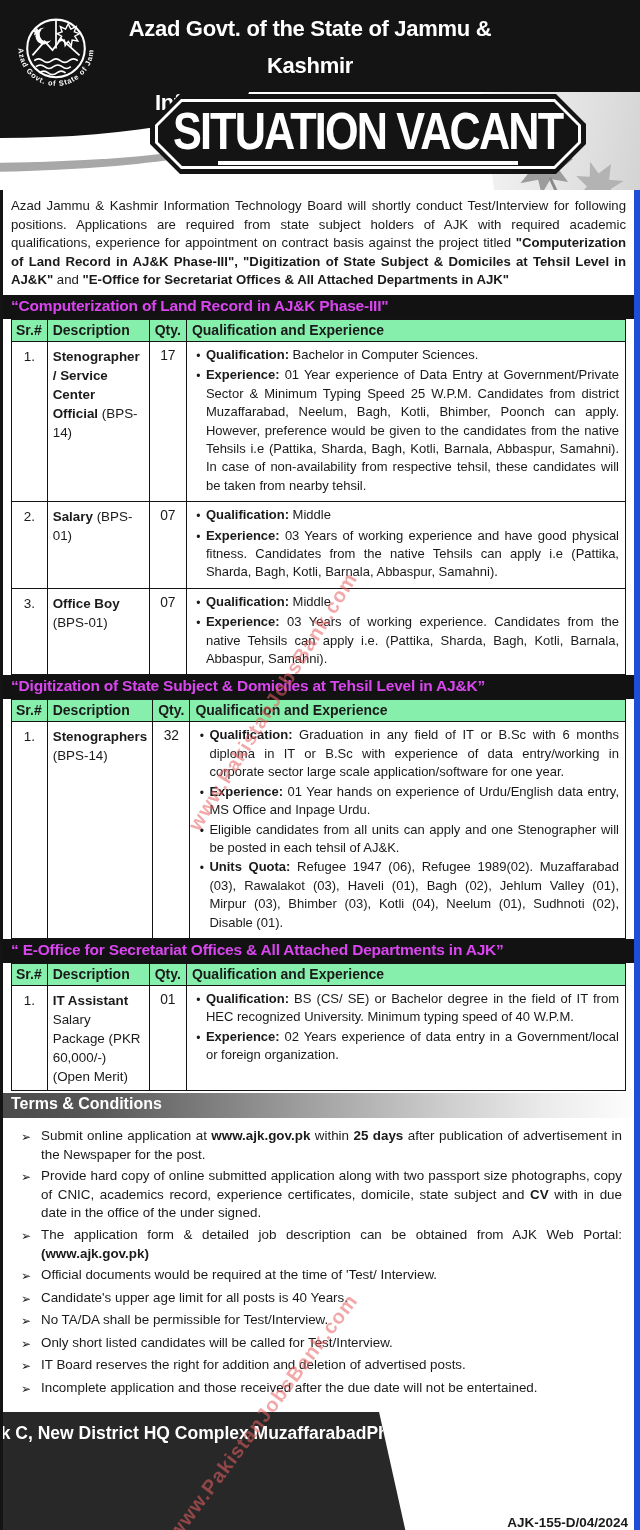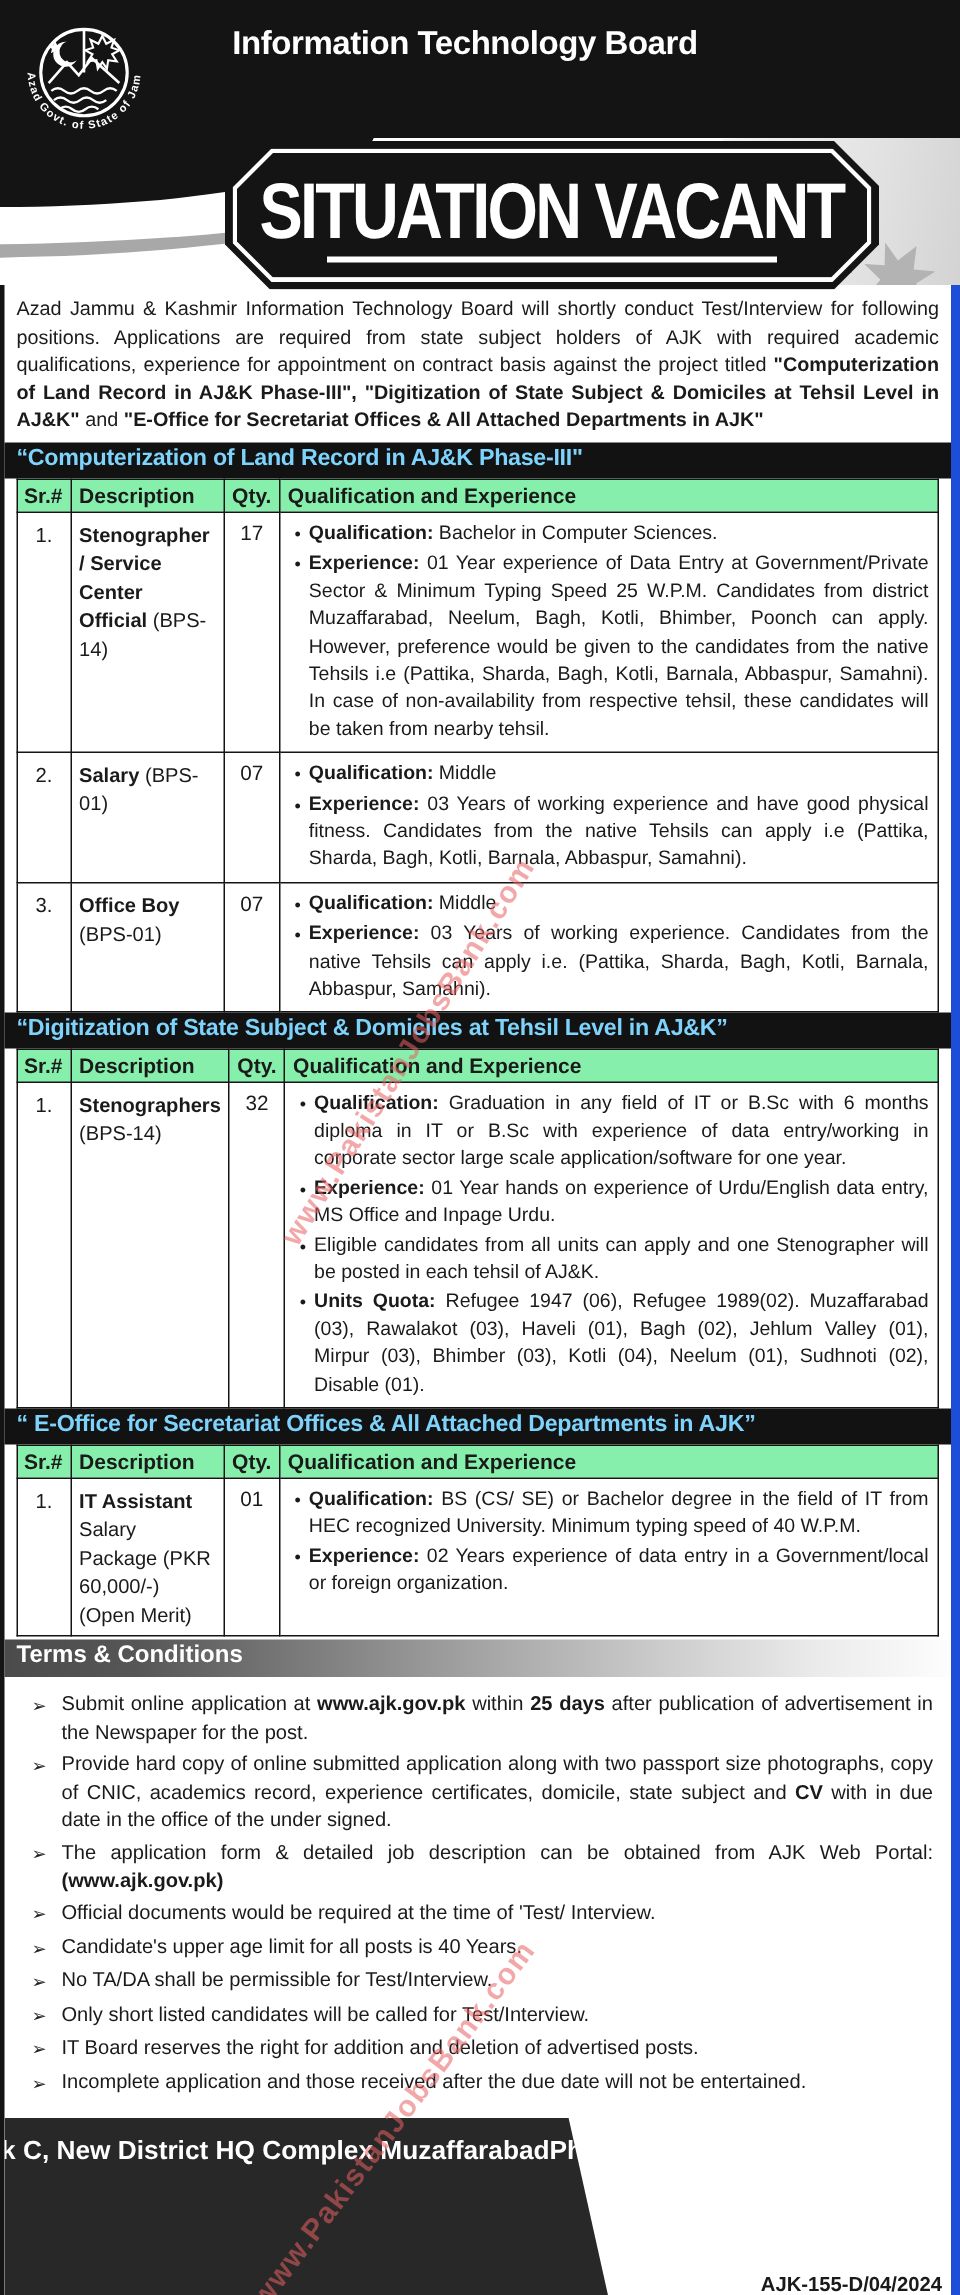--- a/index.html
+++ b/index.html
@@ -10,32 +10,32 @@
   
   .masthead { position:relative; height:190px; background:#fff; }
   .band { position:absolute; top:0; left:0; right:0; height:92px; background:#141414; z-index:2; }
   .band-curve { position:absolute; top:88px; left:0; width:250px; height:50px; background:#141414; border-radius:0 0 100% 0; z-index:2; }
   .swoosh { position:absolute; top:124px; left:-30px; width:300px; height:48px; border-radius:0 0 100% 0; border-bottom:9px solid #a8a8a8; z-index:1; }
   .emblem { position:absolute; top:3px; left:8px; z-index:4; }
   .org { position:absolute; left:100px; right:120px; top:10px; z-index:3; text-align:center; color:#fff; font-weight:bold; font-size:22px; line-height:37px; letter-spacing:-0.3px; }
   .leaf-panel { position:absolute; top:84px; right:0; width:158px; height:218px; background:linear-gradient(100deg,#f5f5f5 0%,#e2e2e2 55%,#cfcfcf 100%); clip-path:polygon(0 4%, 100% 0, 100% 100%, 14% 86%); z-index:1; }
   .leaf-panel svg { position:absolute; }
 
-  .banner { position:absolute; left:150px; top:94px; width:436px; height:99px; background:#141414; clip-path:polygon(30px 0, calc(100% - 30px) 0, 100% 30px, 100% calc(100% - 30px), calc(100% - 30px) 100%, 30px 100%, 0 calc(100% - 30px), 0 30px); z-index:5; }
+  .banner { position:absolute; left:150px; top:94px; width:436px; height:80px; background:#141414; clip-path:polygon(30px 0, calc(100% - 30px) 0, 100% 30px, 100% calc(100% - 30px), calc(100% - 30px) 100%, 30px 100%, 0 calc(100% - 30px), 0 30px); z-index:5; }
   .banner-white { position:absolute; inset:5px; background:#ffffff; clip-path:polygon(26px 0, calc(100% - 26px) 0, 100% 26px, 100% calc(100% - 26px), calc(100% - 26px) 100%, 26px 100%, 0 calc(100% - 26px), 0 26px); }
   .banner-core { position:absolute; inset:3px; background:#141414; clip-path:polygon(24px 0, calc(100% - 24px) 0, 100% 24px, 100% calc(100% - 24px), calc(100% - 24px) 100%, 24px 100%, 0 calc(100% - 24px), 0 24px); display:flex; flex-direction:column; align-items:center; justify-content:center; }
   .banner-title { color:#fff; font-weight:bold; font-size:47px; letter-spacing:-2px; white-space:nowrap; transform:scale(.92,1.12); }
   .banner-underline { width:300px; height:4px; background:#fff; margin-top:3px; }
 
   
   .ad-body { position:relative; border-left:3px solid #141414; border-right:6px solid #1d4ed8; border-bottom:2px solid #3a3a3a; background:#fff; z-index:2; }
   .intro { padding:7px 8px 5px 8px; font-size:13.2px; line-height:18.6px; text-align:justify; }
   .b { font-weight:bold; }
 
-  .section-bar { background:#121212; color:#7dd3fc; font-weight:bold; font-size:15.5px; padding:2px 8px 4px 8px; letter-spacing:-0.2px; }
+  .section-bar { background:#121212; color:#d946ef; font-weight:bold; font-size:15.5px; padding:2px 8px 4px 8px; letter-spacing:-0.2px; }
   table { width:calc(100% - 16px); margin:0 8px; border-collapse:collapse; }
   table, th, td { border:1.6px solid #141414; }
   thead th { background:#86efac; font-size:14px; text-align:left; padding:2px 5px 3px 5px; font-weight:bold; }
   th.c-sr { text-align:left; padding-left:4px; }
   td { vertical-align:top; padding:4px 5px; font-size:13px; line-height:18.4px; }
   td.sr { text-align:center; font-size:13.5px; padding-top:6px; }
   td.desc { font-size:13.4px; line-height:19px; padding-top:5px;margin-top:16px; }
   td.qty { text-align:center; font-size:13.8px; padding-top:5px; }
   td.qual { padding:4px 6px 5px 4px; }
   .bullet { display:flex; margin-bottom:1px; }
@@ -92,20 +92,21 @@
       <path d="M36 80 q5 -4 10 0 t10 0 t10 0" fill="none" stroke="#ffffff" stroke-width="1.8"></path>
       <defs>
         <path id="emblem-text-path" d="M 12 52 A 43 43 0 1 0 98 52"></path>
       </defs>
       <text font-size="8.5" font-weight="bold" fill="#ffffff" letter-spacing="1">
         <textPath href="#emblem-text-path">Azad Govt. of State of Jammu &amp; Kashmir</textPath>
       </text>
     </svg>
 
     <div class="org">
+      <div>Azad Govt. of the State of Jammu &amp; Kashmir</div>
       <div>Information Technology Board</div>
     </div>
 
     <div class="banner">
       <div class="banner-white">
         <div class="banner-core">
           <div class="banner-title">SITUATION VACANT</div>
           <div class="banner-underline"></div>
         </div>
       </div>

